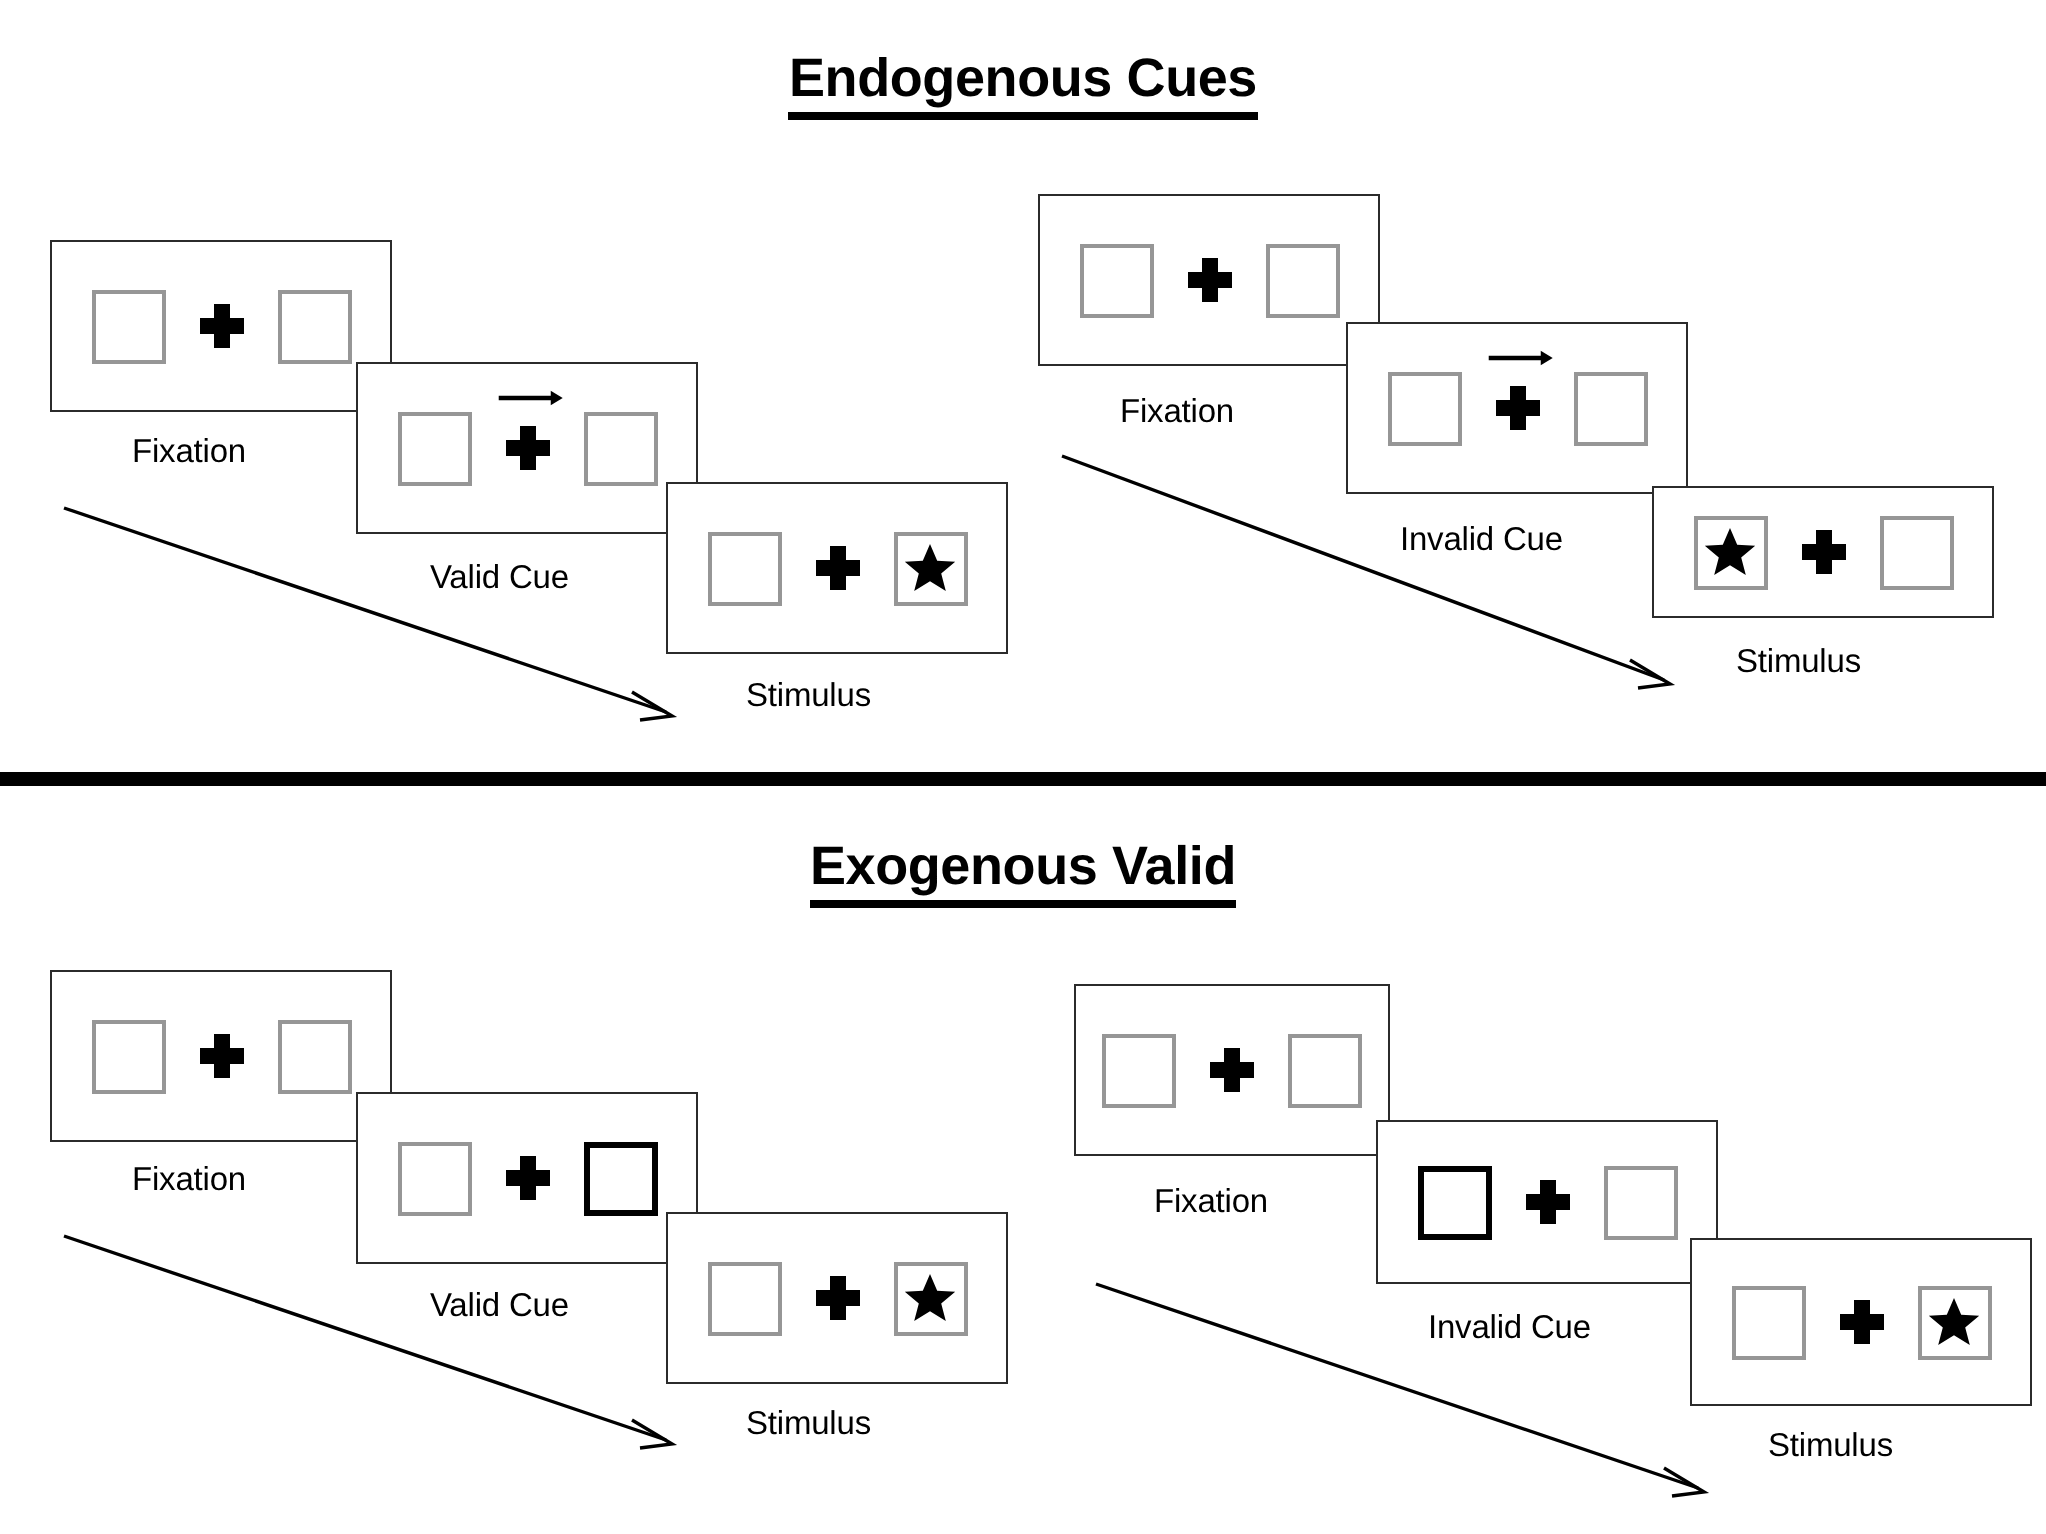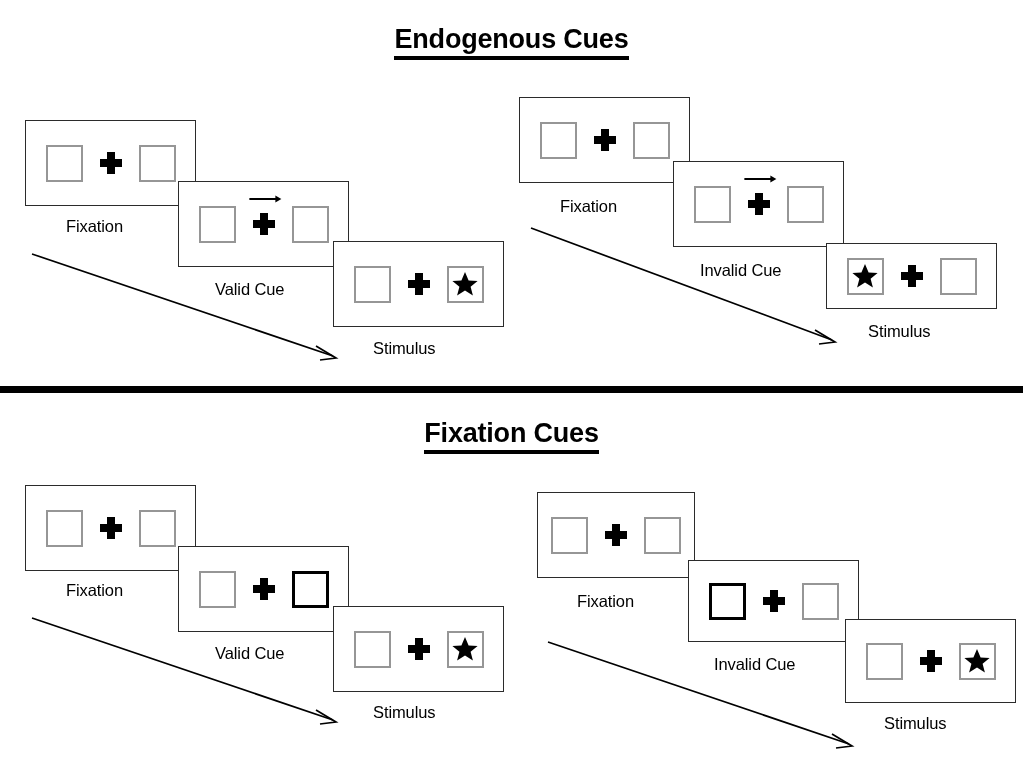--- a/index.html
+++ b/index.html
@@ -211,21 +211,21 @@
   <div class="stage-label" style="left:868px;top:322px;">Stimulus</div>
 
   <svg class="time-arrow" style="left:527px;top:222px;width:320px;height:128px;" viewBox="0 0 320 128">
     <line x1="4" y1="6" x2="305" y2="118" stroke="#000" stroke-width="1.7"></line>
     <polyline points="288,108 308,120 292,122" fill="none" stroke="#000" stroke-width="1.7"></polyline>
   </svg>
 
   <div class="divider" style="top:386px;"></div>
 
   <div class="section-title" style="top:418px;">
-    <span>Fixation Cues</span>
+    <span>Exogenous Valid</span>
   </div>
 
   <div class="card" style="left:25px;top:485px;width:171px;height:86px;z-index:1;">
     <div class="card-inner">
       <div class="sq"></div>
       <div class="plus-wrap">
         <div class="plus"></div>
       </div>
       <div class="sq"></div>
     </div>

